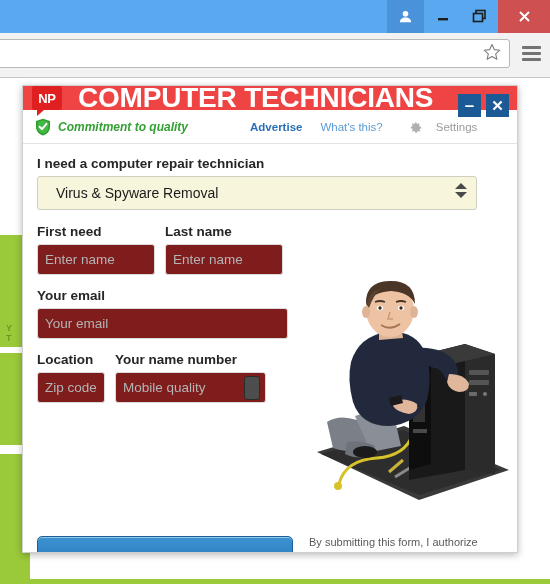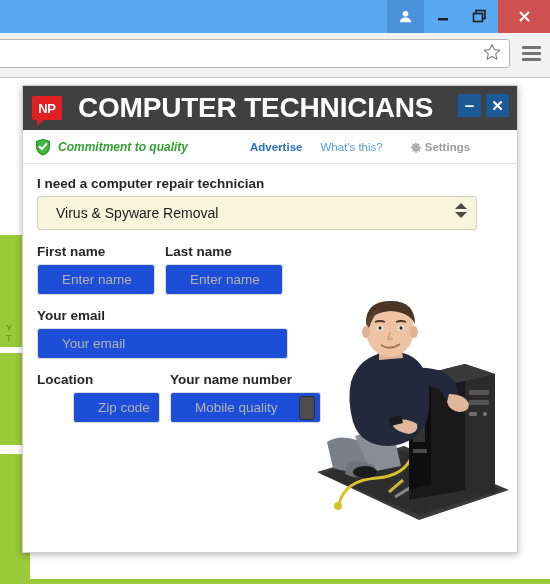--- a/index.html
+++ b/index.html
@@ -106,22 +106,22 @@
   .popup {
     position: absolute; left: 22px; top: 85px;
     width: 496px; height: 468px;
     background: #fff;
     border: 1px solid #cfcfcf;
     box-shadow: 0 2px 7px rgba(0,0,0,0.28);
     box-sizing: border-box;
     overflow: hidden;
   }
   .popup-head {
-    height: 44px;
-    background: #404040;
+    height: 24px;
+    background: #ef4444;
     display: flex; align-items: center;
     padding: 0 6px 0 9px;
     position: relative;
   }
   .np-logo {
     width: 30px; height: 24px;
     background: #e02020;
     border-radius: 2px;
     position: relative;
     display: flex; align-items: center; justify-content: center;
@@ -173,21 +173,21 @@
     font-size: 11.5px; font-weight: bold; cursor: pointer;
   }
   .link-what {
     margin-left: 18px; color: #5b9bd5;
     font-size: 11.5px; cursor: pointer;
   }
   .gear {
     margin-left: 26px; width: 13px; height: 13px; flex: none;
   }
   .settings-lbl {
-    margin-left: 3px; color: #9b9b9b; font-size: 11.5px; cursor: pointer; font-weight: bold;
+    margin-left: 14px; color: #9b9b9b; font-size: 11.5px; cursor: pointer;
   }
 
   .popup-body {
     position: relative;
     padding: 12px 14px 0 14px;
     height: 394px;
     box-sizing: border-box;
   }
 
   .field-label {
@@ -220,30 +220,30 @@
     margin-bottom: 3px;
   }
   .spin-up { border-bottom: 6px solid #4a4a4a; }
   .spin-dn { border-top: 6px solid #4a4a4a; }
 
   .row { display: flex; }
   .col { margin-right: 10px; }
   .inp {
     border: 1px solid #dcdcdc;
     border-radius: 3px;
-    background: #1d4ed8;
+    background: #7f1d1d;
     height: 31px;
     box-sizing: border-box;
     display: flex; align-items: center;
-    padding-left: 24px;
+    padding-left: 7px;
     font-size: 13.5px; color: #b3b3b3;
   }
   .w-name  { width: 118px; }
   .w-email { width: 251px; }
-  .w-zip   { width: 87px; margin-left: 36px; }
+  .w-zip   { width: 68px; }
   .w-phone { width: 151px; position: relative; }
   .phone-ic {
     position: absolute; right: 5px; top: 3px;
     width: 16px; height: 24px;
     background: #4d4d4d;
     border-radius: 3px;
     border: 1px solid #2b2b2b;
     box-sizing: border-box;
     padding: 2px;
   }
@@ -445,21 +445,21 @@
       <div class="sel-wrap">
         <div class="sel-box">Virus &amp; Spyware Removal</div>
         <div class="spinner">
           <div class="spin-up"></div>
           <div class="spin-dn"></div>
         </div>
       </div>
 
       <div class="row blk">
         <div class="col">
-          <div class="field-label">First name</div>
+          <div class="field-label">First need</div>
           <div class="inp w-name">Enter name</div>
         </div>
         <div class="col">
           <div class="field-label">Last name</div>
           <div class="inp w-name">Enter name</div>
         </div>
       </div>
 
       <div class="blk">
         <div class="field-label">Your email</div>

